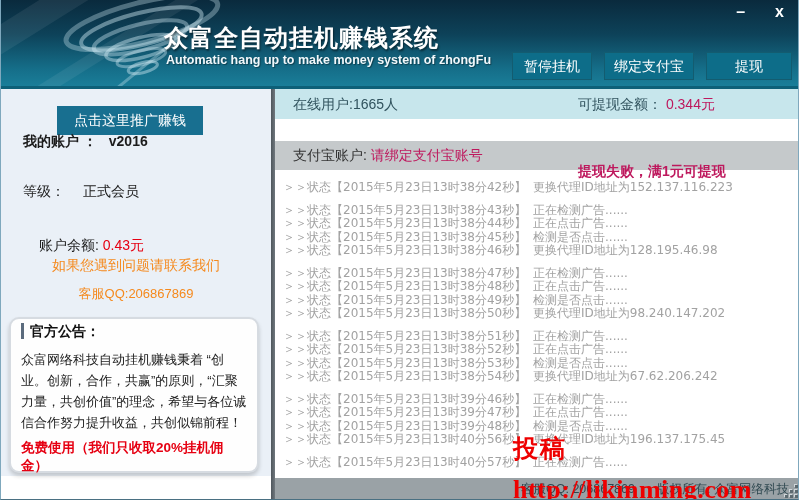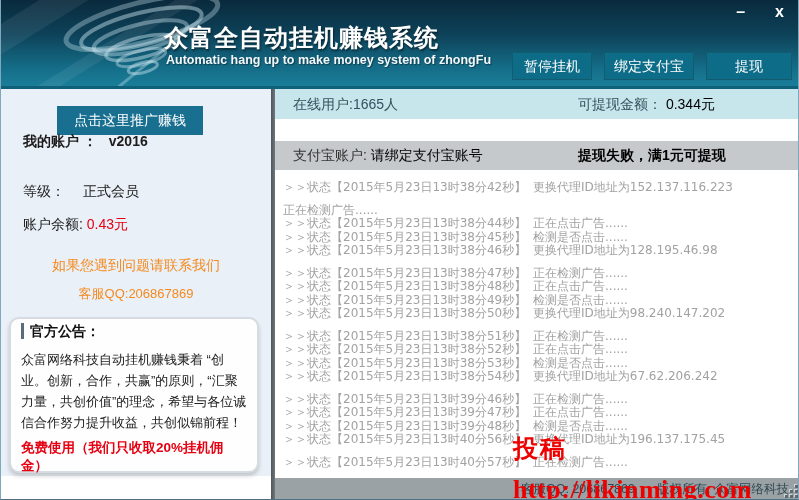--- a/index.html
+++ b/index.html
@@ -27,42 +27,42 @@
 
   
   .sidebar{position:absolute;left:0;top:89px;width:270px;height:387px;background:#eaf0f7;}
   .divider-v{position:absolute;left:270px;top:89px;width:4px;height:411px;
     background:linear-gradient(90deg,#4e565c,#70787e);}
   .promo-btn{position:absolute;left:56px;top:17px;width:146px;height:29px;background:#186f90;
     color:#fff;font-size:14px;text-align:center;line-height:29px;cursor:pointer;}
   .side-row{position:absolute;left:22px;font-size:14px;color:#1c1c1c;}
   .row-account{top:44px;font-weight:bold;}
   .row-level{top:94px;}
-  .row-balance{top:127px;}
+  .row-balance{top:148px;margin-left:16px;}
   .red{color:#e60012;}
   .orange{color:#f5891d;}
   .contact-line{position:absolute;left:0;width:270px;top:168px;text-align:center;font-size:14px;}
   .qq-line{position:absolute;left:0;width:270px;top:196px;text-align:center;font-size:13px;}
   .notice-box{position:absolute;left:8px;top:228px;width:250px;height:156px;background:#fefefe;
     border:2px solid #d6dbe1;border-radius:10px;box-shadow:0 3px 4px rgba(0,0,0,.18);padding:4px 10px;box-sizing:border-box;}
   .notice-title{font-size:14px;font-weight:bold;color:#111;border-left:3px solid #5b6b7d;padding-left:6px;line-height:16px;}
   .notice-body{margin-top:10px;font-size:13px;color:#222;line-height:21px;}
   .notice-highlight{margin-top:6px;font-size:13.5px;font-weight:bold;color:#e60012;}
 
   
   .main{position:absolute;left:274px;top:89px;width:525px;height:411px;background:#fff;}
   .row-online{position:absolute;left:0;top:0;width:525px;height:30px;background:#c7e6ec;
     font-size:14px;color:#31535e;line-height:30px;}
   .row-online .left{position:absolute;left:18px;}
   .row-online .right{position:absolute;left:303px;}
   .row-alipay{position:absolute;left:0;top:52px;width:525px;height:29px;background:#c5c9cb;
     font-size:14px;color:#333;line-height:29px;}
   .row-alipay .left{position:absolute;left:18px;}
   .row-alipay .right{position:absolute;left:303px;font-weight:bold;}
-  .redv{color:#000000;}
+  .redv{color:#be185d;margin-top:16px;}
   .log-area{position:absolute;left:8px;top:92px;width:515px;font-family:"DejaVu Sans",sans-serif;
     font-size:12px;color:#a2a2a2;}
   .log-row{display:flex;line-height:12.5px;margin-bottom:1px;white-space:nowrap;}
   .log-row.gap{margin-top:10px;}
   .log-time{width:250px;flex:none;}
   .log-msg{flex:none;}
 
   
   .footer{position:absolute;left:274px;top:478px;width:525px;height:22px;background:#9aa2a6;
     font-size:12.5px;color:#2f4850;line-height:22px;}
@@ -158,20 +158,21 @@
       </span>
       <span class="right redv">提现失败，满1元可提现</span>
     </div>
 
     <div class="log-area" id="log-area">
         <div class="log-row">
           <span class="log-time">＞＞状态【2015年5月23日13时38分42秒】</span>
           <span class="log-msg">更换代理ID地址为152.137.116.223</span>
         </div>
         <div class="log-row gap">
+          <span class="log-time">＞＞状态【2015年5月23日13时38分43秒】</span>
           <span class="log-msg">正在检测广告......</span>
         </div>
         <div class="log-row">
           <span class="log-time">＞＞状态【2015年5月23日13时38分44秒】</span>
           <span class="log-msg">正在点击广告......</span>
         </div>
         <div class="log-row">
           <span class="log-time">＞＞状态【2015年5月23日13时38分45秒】</span>
           <span class="log-msg">检测是否点击......</span>
         </div>

